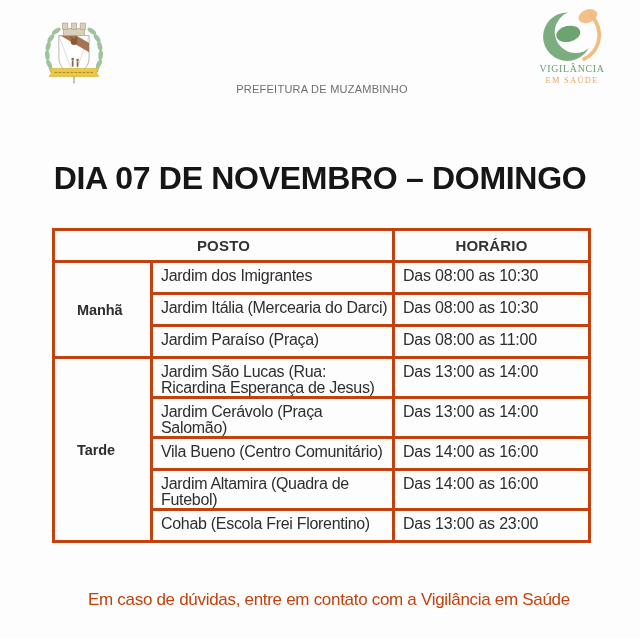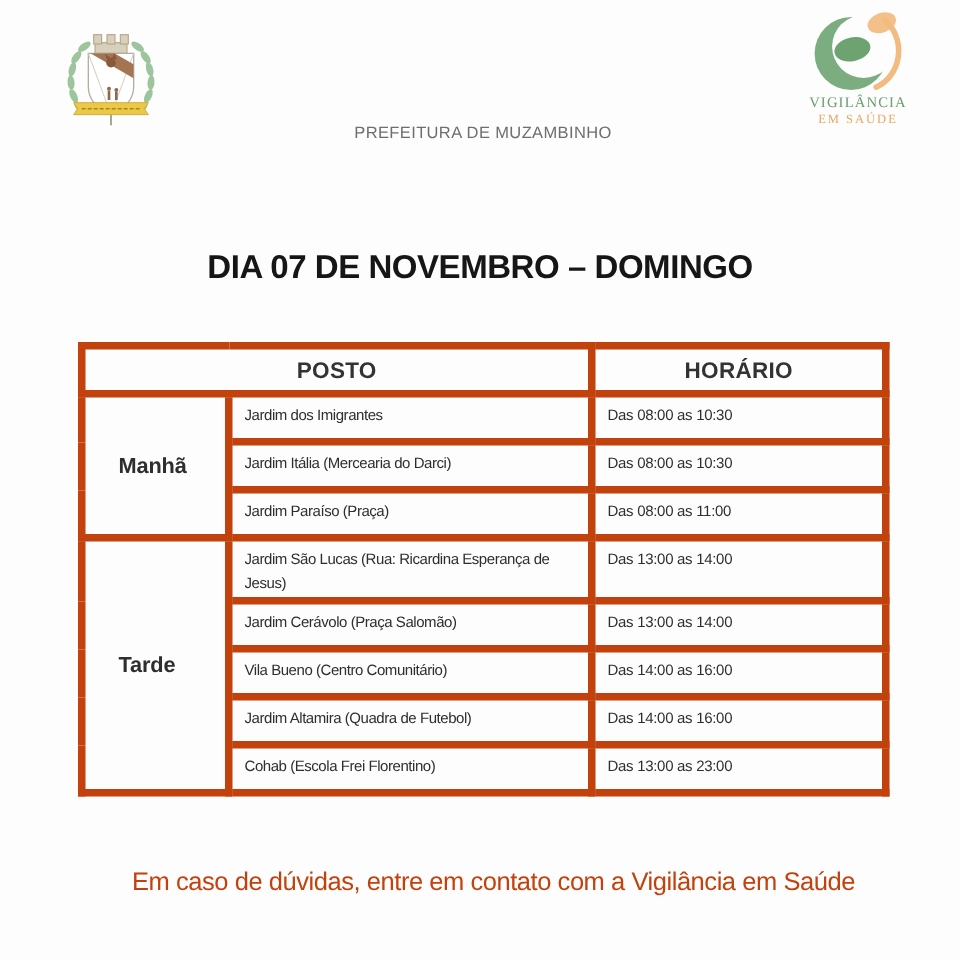--- a/index.html
+++ b/index.html
@@ -29,48 +29,48 @@
     white-space: nowrap;
   }
   .org .l3 { transform: translateX(13px); }
 
   .vig-logo { width: 84px; }
 
   
   h1 {
     text-align: center;
     margin-top: 66px;
-    font-size: 22px;
+    font-size: 32px;
     line-height: 32px;
     font-weight: bold;
     letter-spacing: -0.3px;
     color: #161616;
   }
 
   
   table.sched {
     border-collapse: collapse;
     margin: 34px 0 0 52px;
     table-layout: fixed;
     width: 536px;
   }
-  .sched th, .sched td { border: 5px solid #c2410c; }
+  .sched th, .sched td { border: 3px solid #c2410c; }
   .sched th {
     font-size: 15px;
     font-weight: bold;
     letter-spacing: 0.2px;
     text-align: center;
     vertical-align: top;
     padding-top: 6px;
     height: 32px;
     color: #333;
   }
   .sched td {
     vertical-align: top;
-    font-size: 10px;
+    font-size: 16px;
     height: 32px;
     color: #2e2e2e;
   }
   td.posto {
     padding: 5px 0 0 8px;
     line-height: 16px;
     letter-spacing: -0.3px;
   }
   td.hora {
     padding: 5px 0 0 8px;

